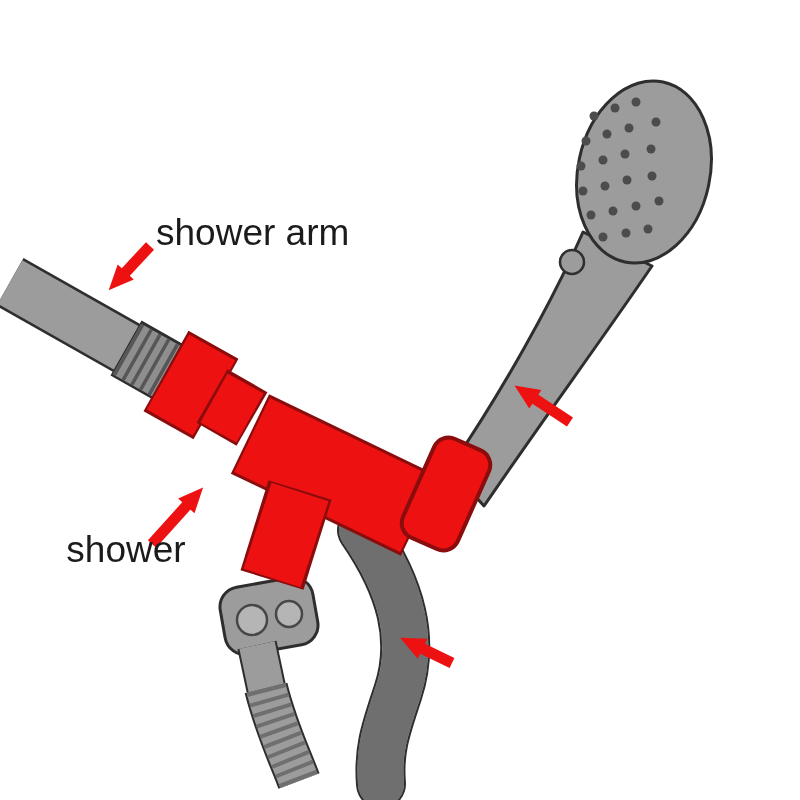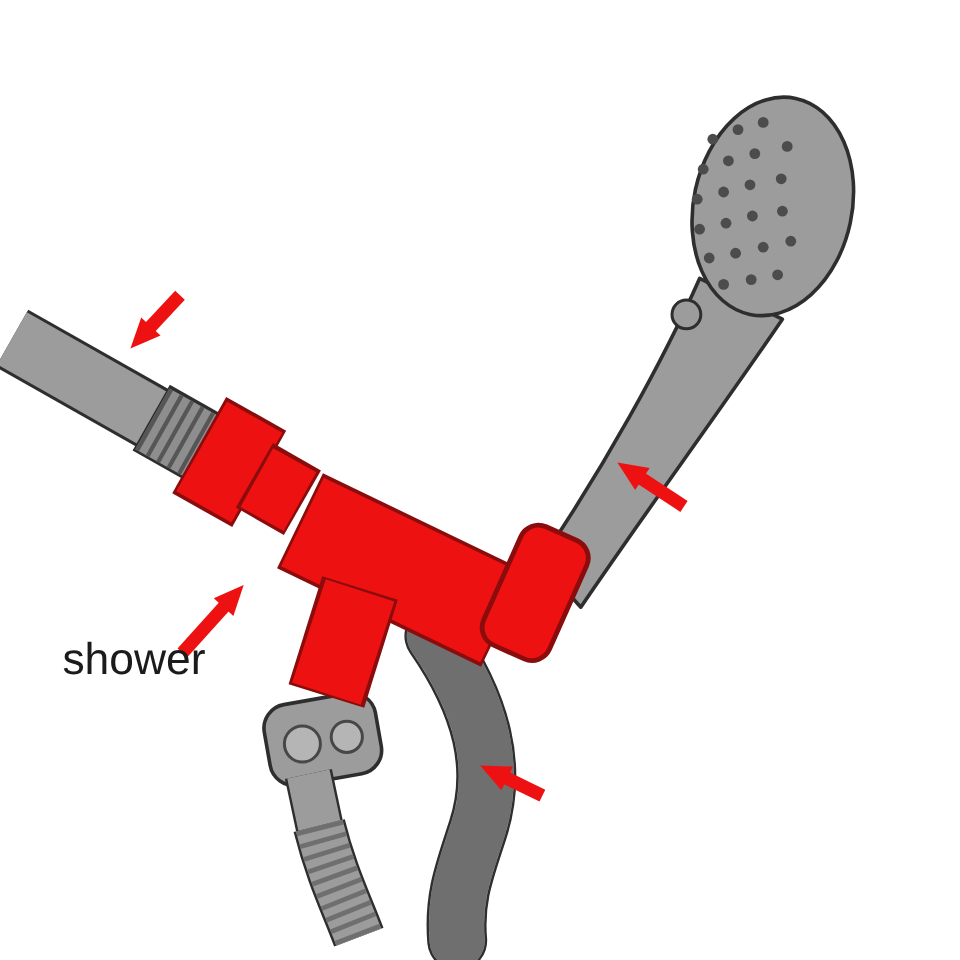--- a/index.html
+++ b/index.html
@@ -10,21 +10,21 @@
     overflow:hidden;
   }
   .canvas svg{position:absolute;left:0;top:0;}
   .label{
     position:absolute;
     color:var(--text,#1b1b1b);
     font-size:37px;
     line-height:1.04;
     white-space:nowrap;
   }
-  .label.center{white-space:normal;}
+  .label.center{text-align:center;white-space:normal;}
 </style>
 </head>
 <body>
 
 <div class="canvas">
 
   <svg width="800" height="800" viewBox="0 0 800 800">
     <defs>
       <marker id="ah" markerUnits="userSpaceOnUse" markerWidth="30" markerHeight="30" refX="6" refY="15" orient="auto">
         <path d="M2,4 L27,15 L2,26 Z" fill="var(--red,#ee1111)"></path>
@@ -106,20 +106,21 @@
     </g>
 
     <g stroke="var(--red,#ee1111)" stroke-width="11" fill="none">
       <line x1="150" y1="246" x2="123" y2="275" marker-end="url(#ah)"></line>
       <line x1="152" y1="544" x2="189" y2="503" marker-end="url(#ah)"></line>
       <line x1="570" y1="422" x2="532" y2="397" marker-end="url(#ah)"></line>
       <line x1="452" y1="663" x2="419" y2="647" marker-end="url(#ah)"></line>
     </g>
   </svg>
 
+  <div class="label" style="left:156px;top:214px">shower arm</div>
 
 
   <div class="label center" style="left:52px;top:531px;width:148px">
     <div>shower</div>
   </div>
 
 
 </div>
 
 </body></html>

